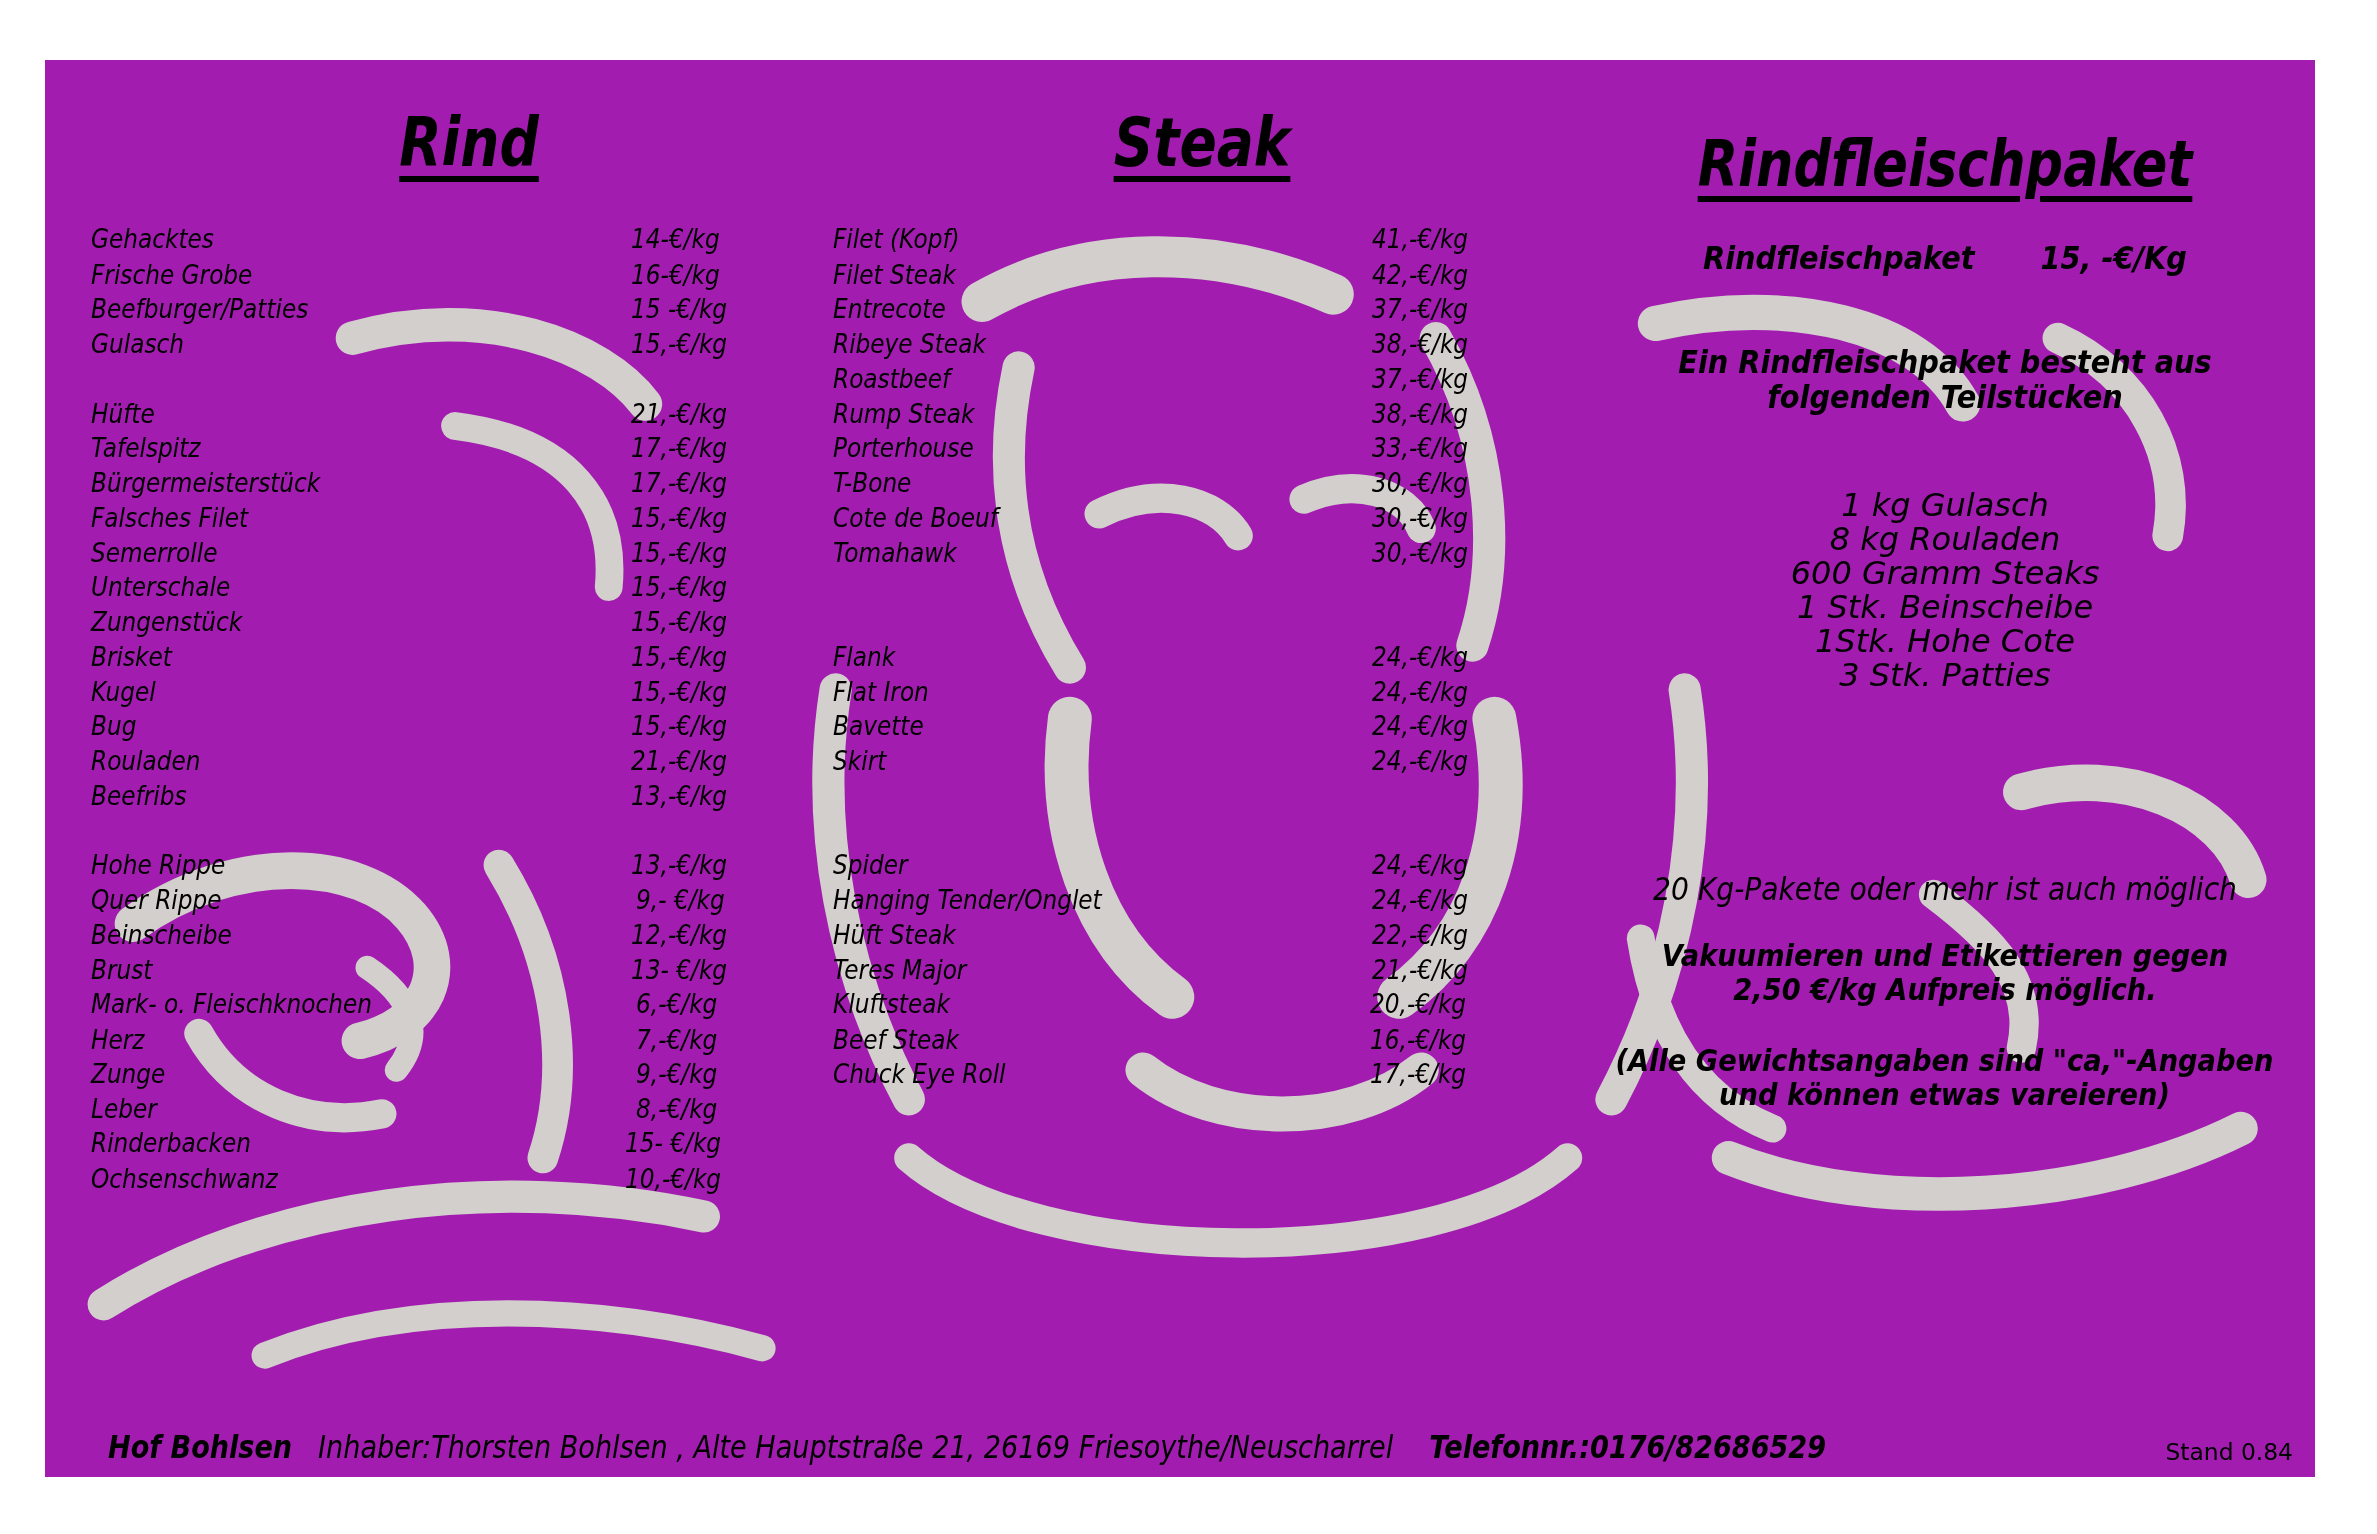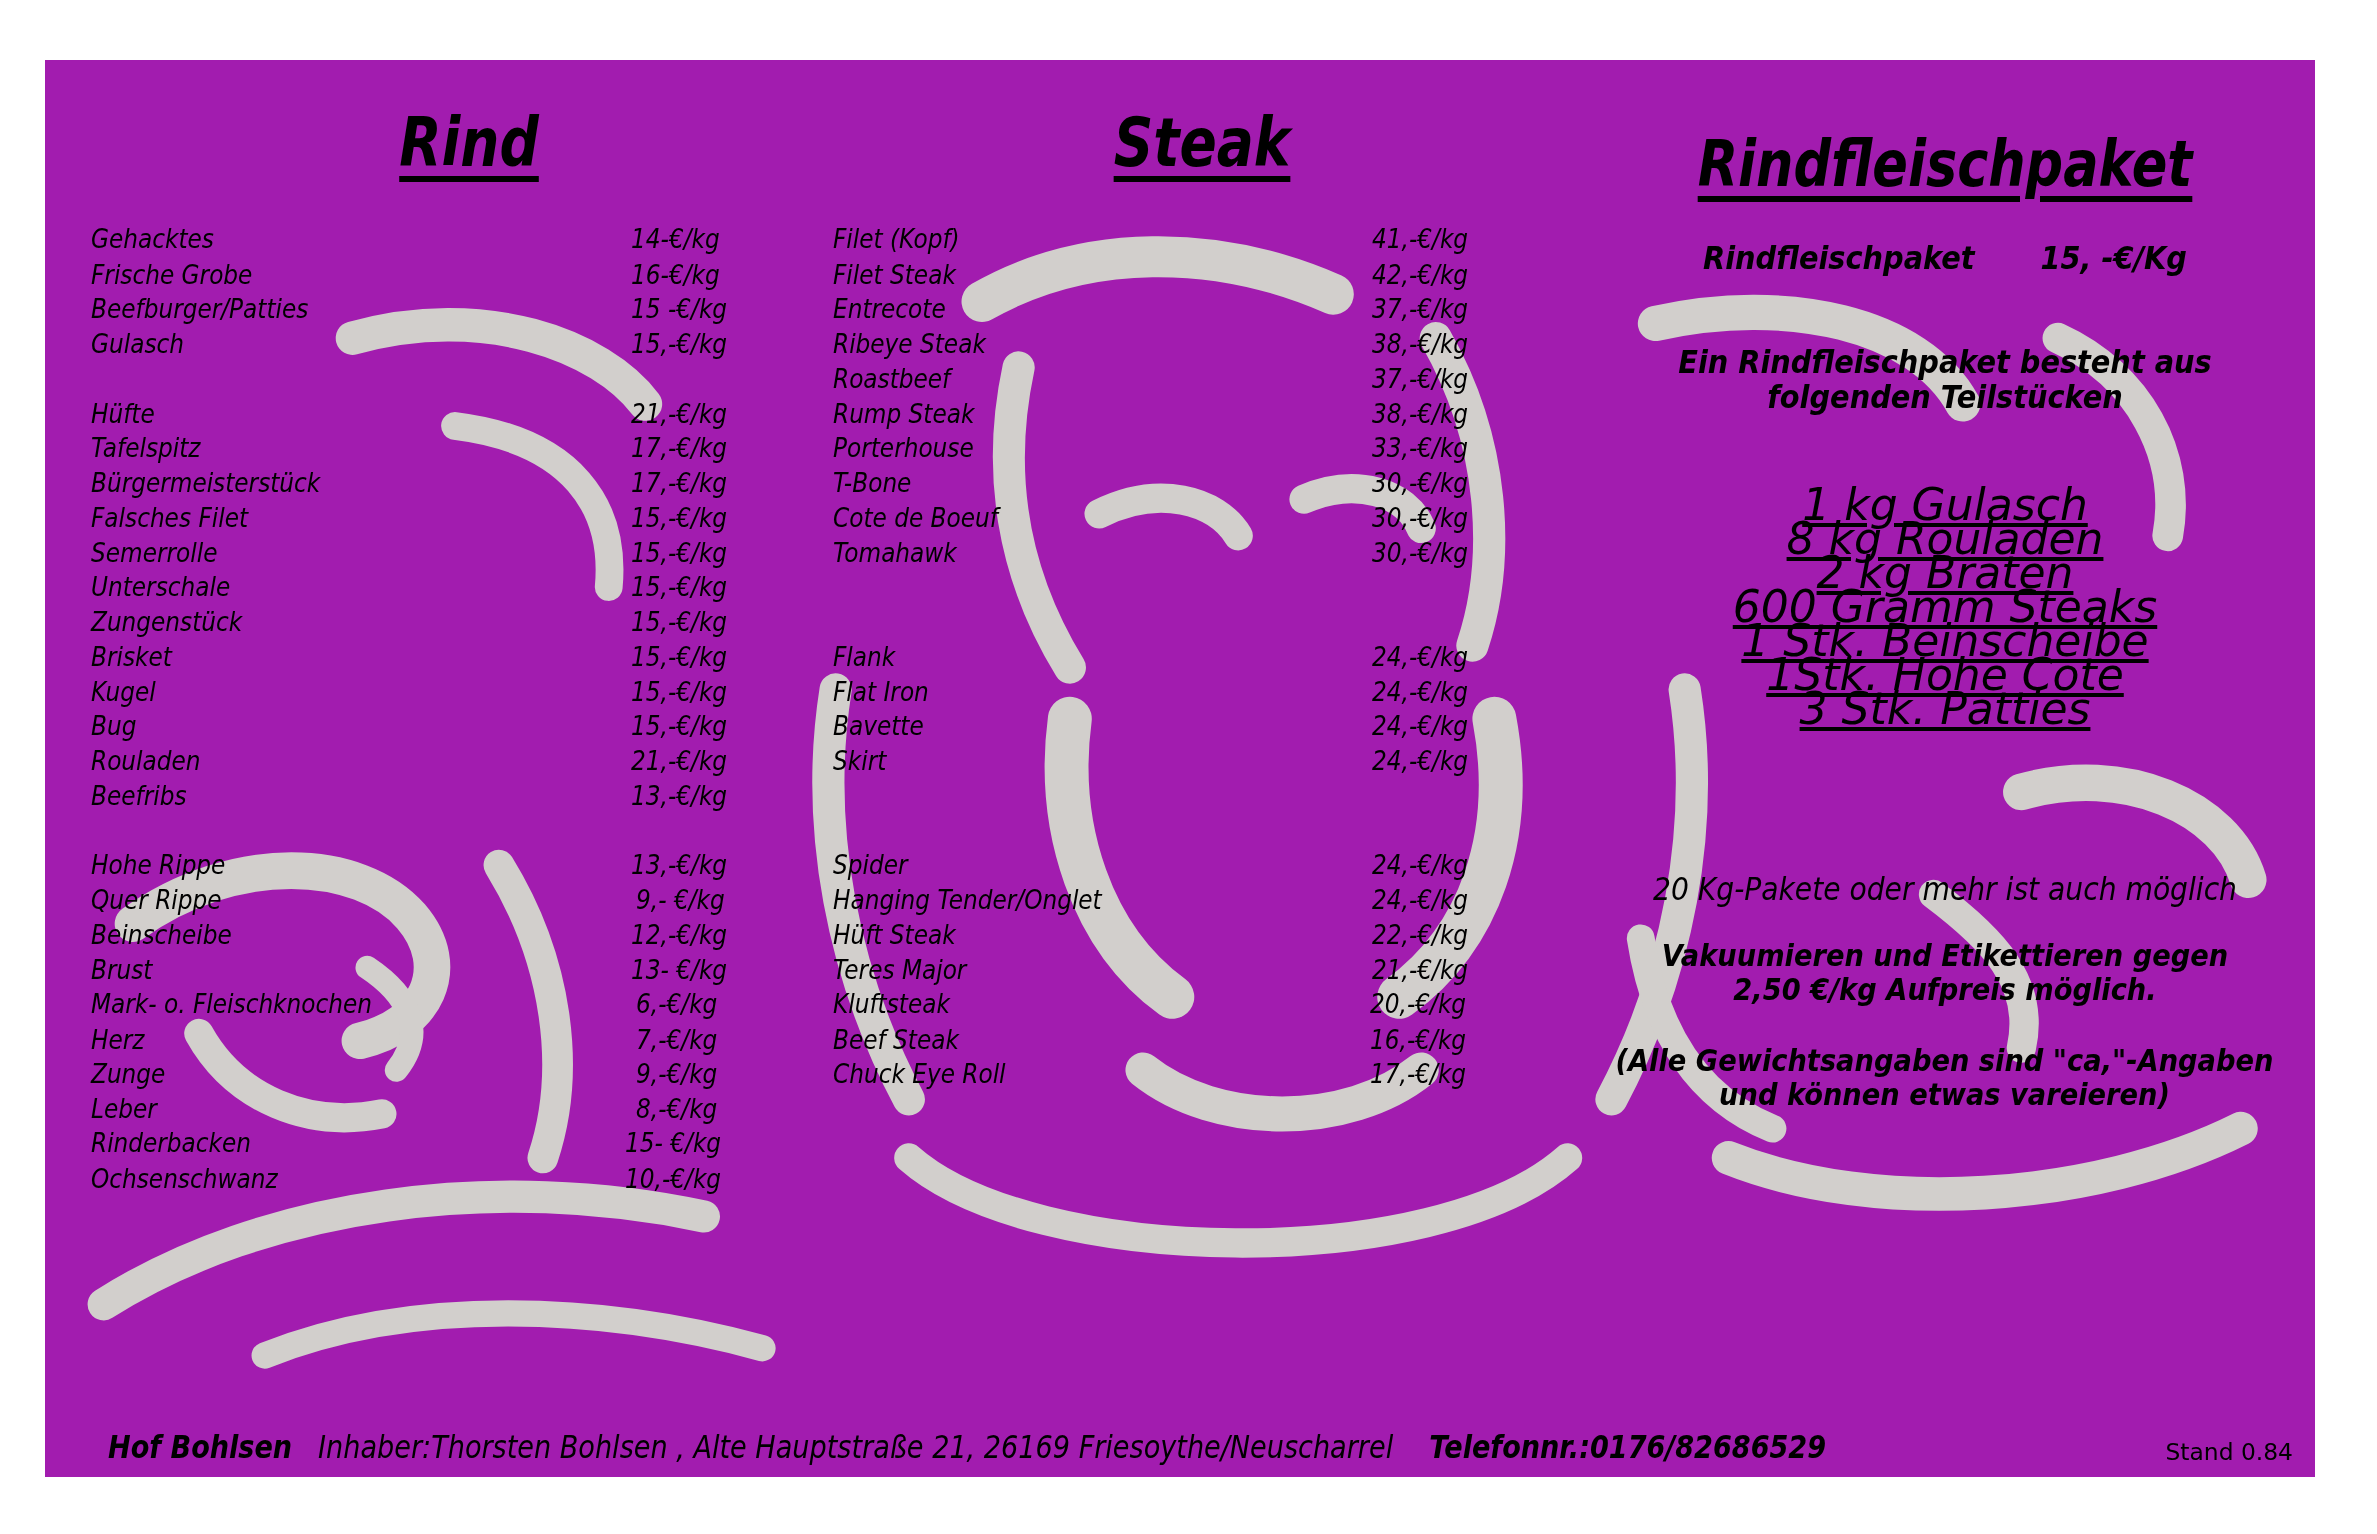--- a/index.html
+++ b/index.html
@@ -211,24 +211,23 @@
 
   <div class="center bold" style="left:1523px; top:179px; width:754px; font-size:32px; transform:scaleX(0.9);">
     <span>Rindfleischpaket</span>
     <span style="display:inline-block; width:51px;"></span>
     <span>15, -€/Kg</span>
   </div>
 
   <div class="center bold" style="left:1523px; top:285px; width:754px; font-size:32px; line-height:35px; transform:scaleX(0.9);">Ein Rindfleischpaket besteht aus</div>
   <div class="center bold" style="left:1523px; top:320px; width:754px; font-size:32px; line-height:35px; transform:scaleX(0.9);">folgenden Teilstücken</div>
 
-  <div class="center" style="left:1523px; top:428px; width:754px; font-size:44px; line-height:34px;text-decoration:underline;">
+  <div class="center" style="left:1523px; top:428px; width:754px; font-size:32px; line-height:34px;">
     <div>1 kg Gulasch</div>
     <div>8 kg Rouladen</div>
-    <div>2 kg Braten</div>
     <div>600 Gramm Steaks</div>
     <div>1 Stk. Beinscheibe</div>
     <div>1Stk. Hohe Cote</div>
     <div>3 Stk. Patties</div>
   </div>
 
   <div class="center" style="left:1523px; top:810px; width:754px; font-size:32px; transform:scaleX(0.88);">20 Kg-Pakete oder mehr ist auch möglich</div>
 
   <div class="center bold" style="left:1523px; top:878px; width:754px; font-size:31px; line-height:35px; transform:scaleX(0.88);">Vakuumieren und Etikettieren gegen</div>
   <div class="center bold" style="left:1523px; top:912px; width:754px; font-size:31px; line-height:35px; transform:scaleX(0.88);">2,50 €/kg Aufpreis möglich.</div>

